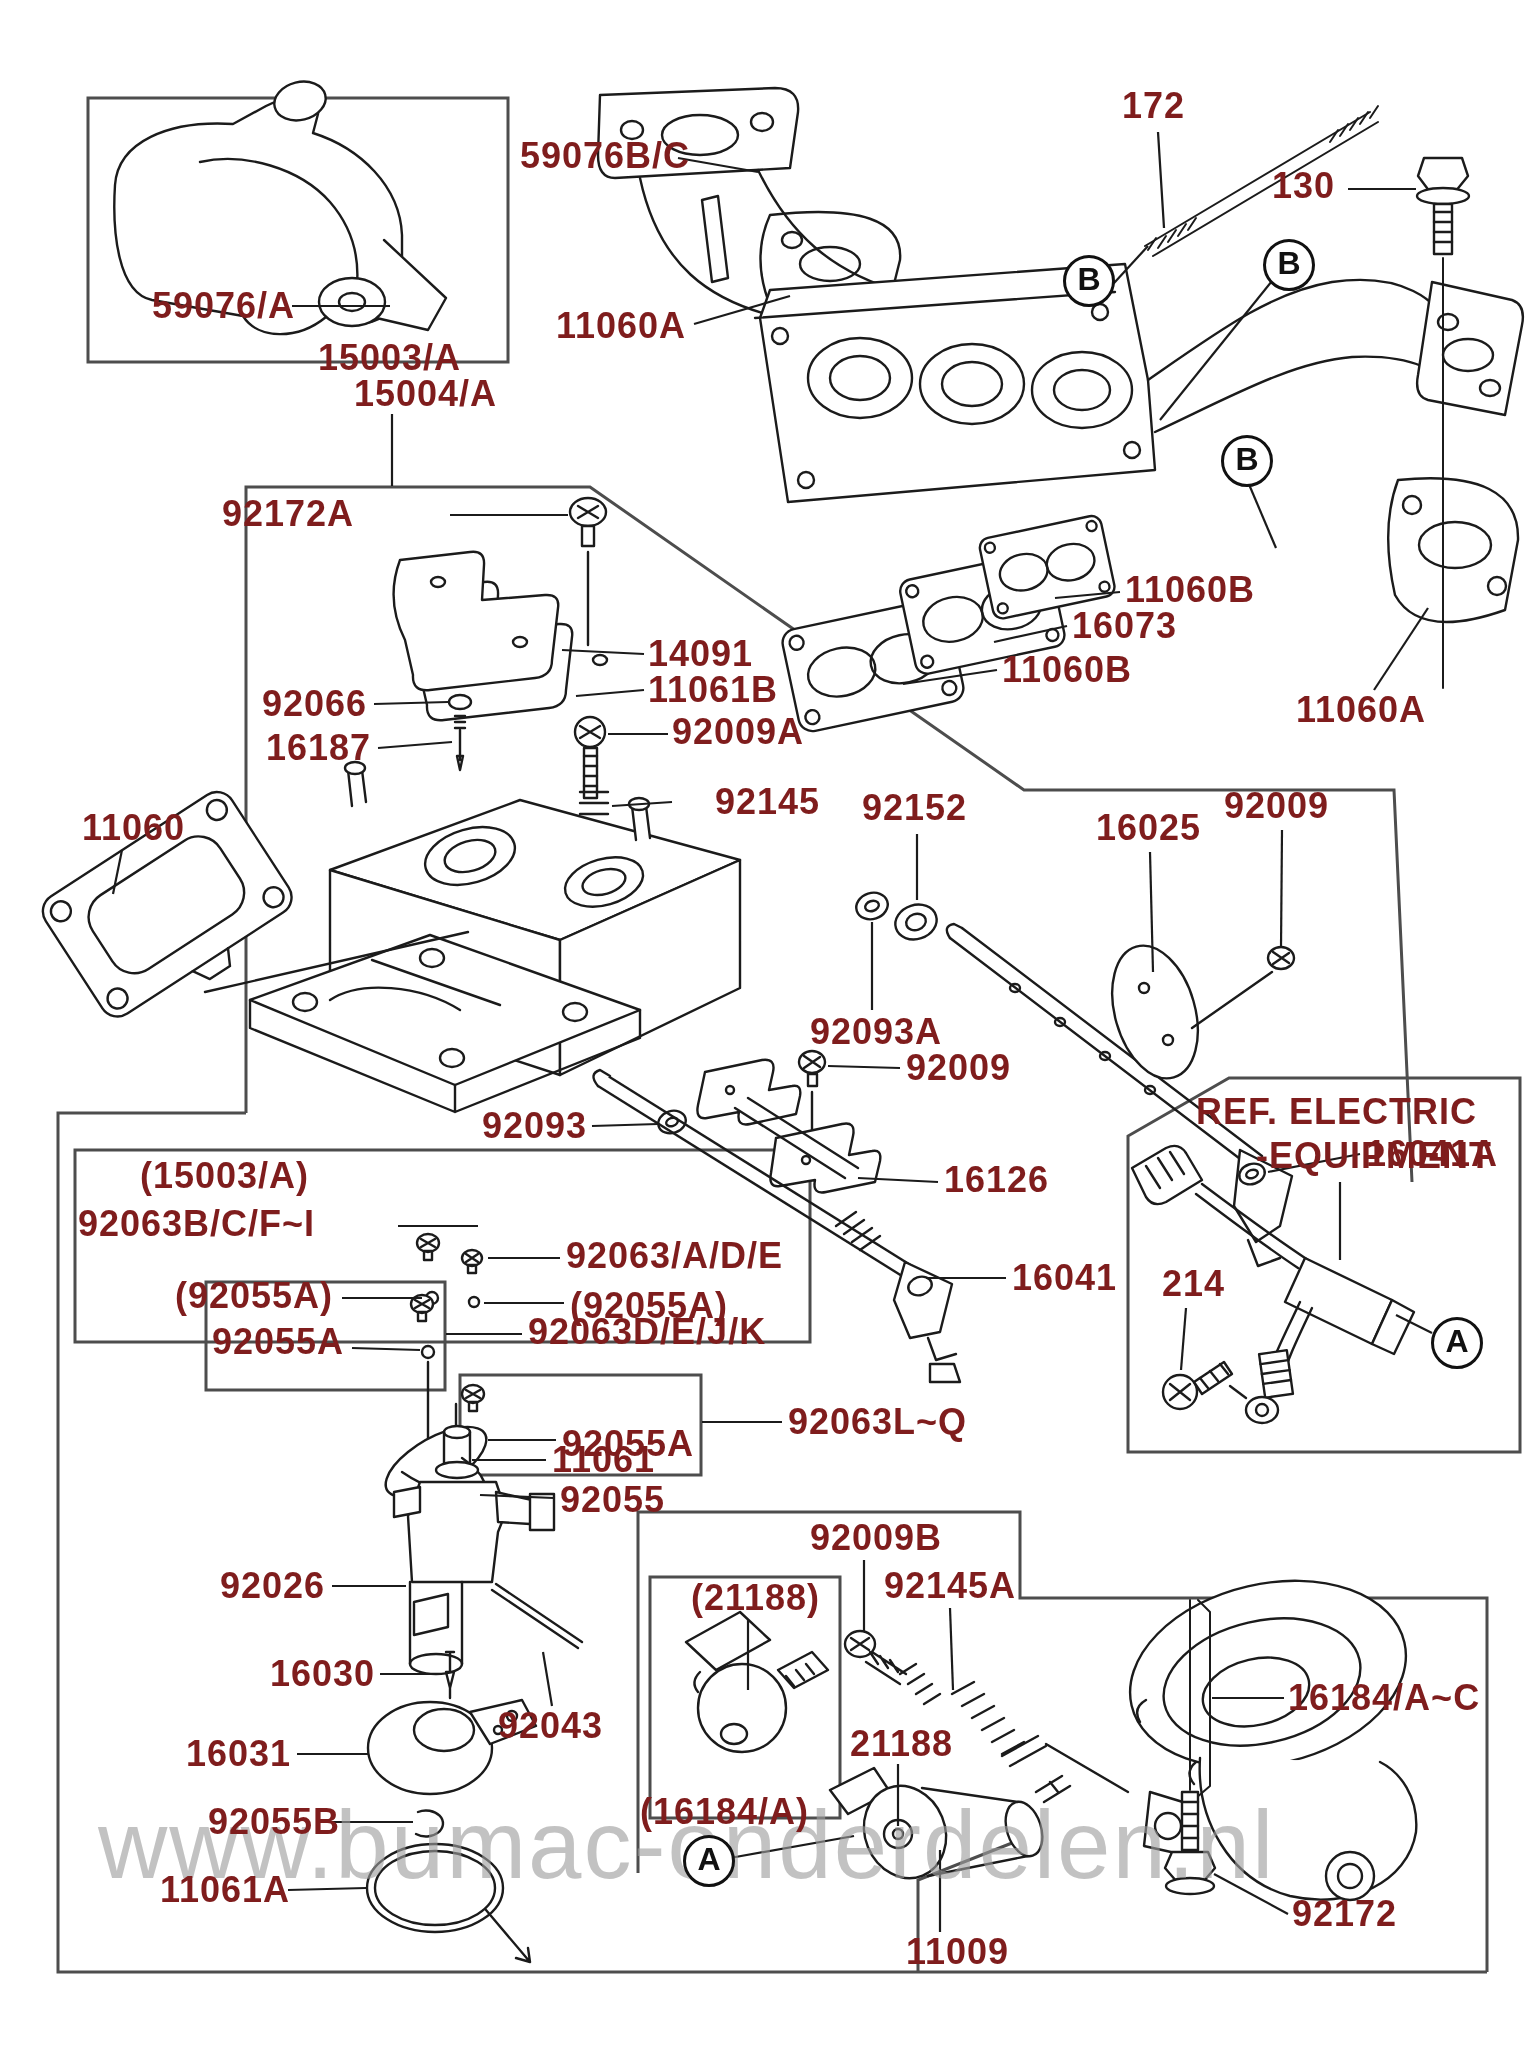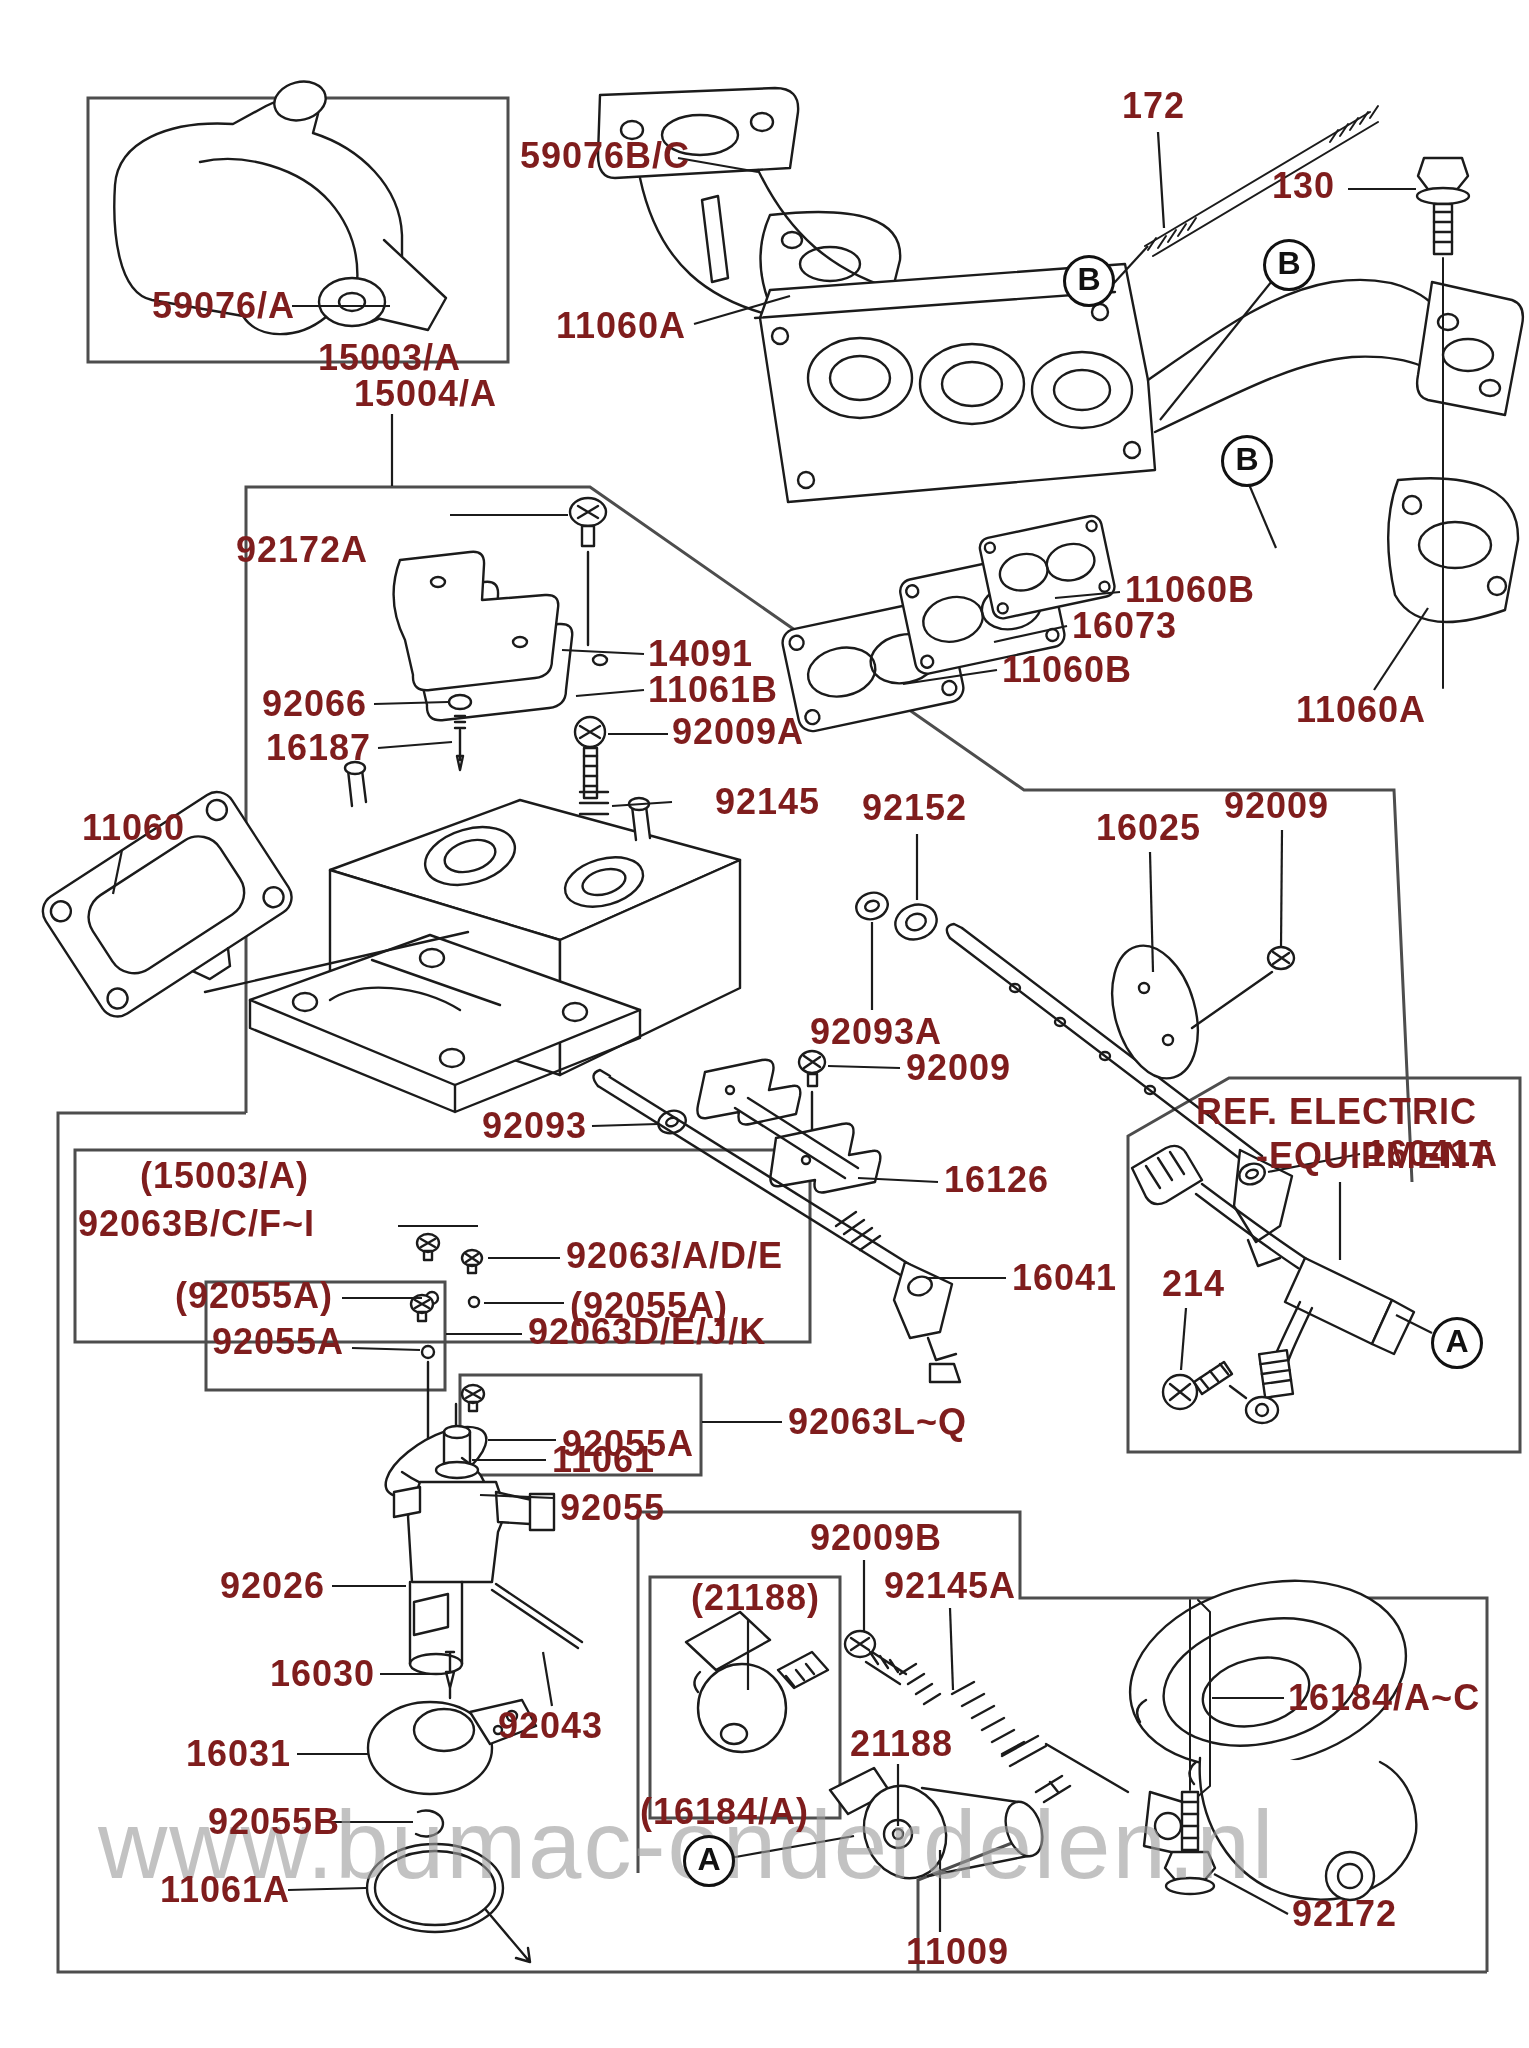--- a/index.html
+++ b/index.html
@@ -454,21 +454,21 @@
       <div class="lbl" style="left: 152px; top: 288px;">59076/A</div>
       <div class="lbl" style="left: 318px; top: 340px;">15003/A</div>
       <div class="lbl" style="left: 318px; top: 376px; margin-left: 36px;">15004/A</div>
       <div class="lbl" style="left: 556px; top: 308px;">11060A</div>
       <div class="lbl" style="left: 1122px; top: 88px;">172</div>
       <div class="lbl" style="left: 1272px; top: 168px;">130</div>
       <div class="lbl" style="left: 1125px; top: 572px;">11060B</div>
       <div class="lbl" style="left: 1072px; top: 608px; text-align: center;">16073</div>
       <div class="lbl" style="left: 1002px; top: 652px;">11060B</div>
       <div class="lbl" style="left: 1296px; top: 692px;">11060A</div>
-      <div class="lbl" style="left: 236px; top: 496px; margin-top: 36px;">92172A</div>
+      <div class="lbl" style="left: 222px; top: 496px;">92172A</div>
       <div class="lbl" style="left: 648px; top: 636px;">14091</div>
       <div class="lbl" style="left: 648px; top: 672px;">11061B</div>
       <div class="lbl" style="left: 262px; top: 686px;">92066</div>
       <div class="lbl" style="left: 266px; top: 730px;">16187</div>
       <div class="lbl" style="left: 672px; top: 714px;">92009A</div>
       <div class="lbl" style="left: 678px; top: 784px; margin-left: 37px;">92145</div>
       <div class="lbl" style="left: 862px; top: 790px;">92152</div>
       <div class="lbl" style="left: 1096px; top: 810px;">16025</div>
       <div class="lbl" style="left: 1224px; top: 788px;">92009</div>
       <div class="lbl" style="left: 82px; top: 810px;">11060</div>
@@ -484,21 +484,21 @@
       <div class="lbl" style="left: 140px; top: 1158px;">(15003/A)</div>
       <div class="lbl" style="left: 78px; top: 1206px;">92063B/C/F~I</div>
       <div class="lbl" style="left: 175px; top: 1278px;">(92055A)</div>
       <div class="lbl" style="left: 566px; top: 1238px;">92063/A/D/E</div>
       <div class="lbl" style="left: 570px; top: 1288px;">(92055A)</div>
       <div class="lbl" style="left: 212px; top: 1324px;">92055A</div>
       <div class="lbl" style="left: 528px; top: 1314px;">92063D/E/J/K</div>
       <div class="lbl" style="left: 562px; top: 1426px;">92055A</div>
       <div class="lbl" style="left: 788px; top: 1404px;">92063L~Q</div>
       <div class="lbl" style="left: 552px; top: 1442px;">11061</div>
-      <div class="lbl" style="left: 560px; top: 1482px; margin-top: 8px;">92055</div>
+      <div class="lbl" style="left: 560px; top: 1482px;">92055</div>
       <div class="lbl" style="left: 220px; top: 1568px;">92026</div>
       <div class="lbl" style="left: 270px; top: 1656px;">16030</div>
       <div class="lbl" style="left: 498px; top: 1708px;">92043</div>
       <div class="lbl" style="left: 186px; top: 1736px;">16031</div>
       <div class="lbl" style="left: 208px; top: 1804px;">92055B</div>
       <div class="lbl" style="left: 160px; top: 1872px;">11061A</div>
       <div class="lbl" style="left: 810px; top: 1520px;">92009B</div>
       <div class="lbl" style="left: 884px; top: 1568px;">92145A</div>
       <div class="lbl" style="left: 672px; top: 1580px; margin-left: 19px;">(21188)</div>
       <div class="lbl" style="left: 850px; top: 1726px;">21188</div>

